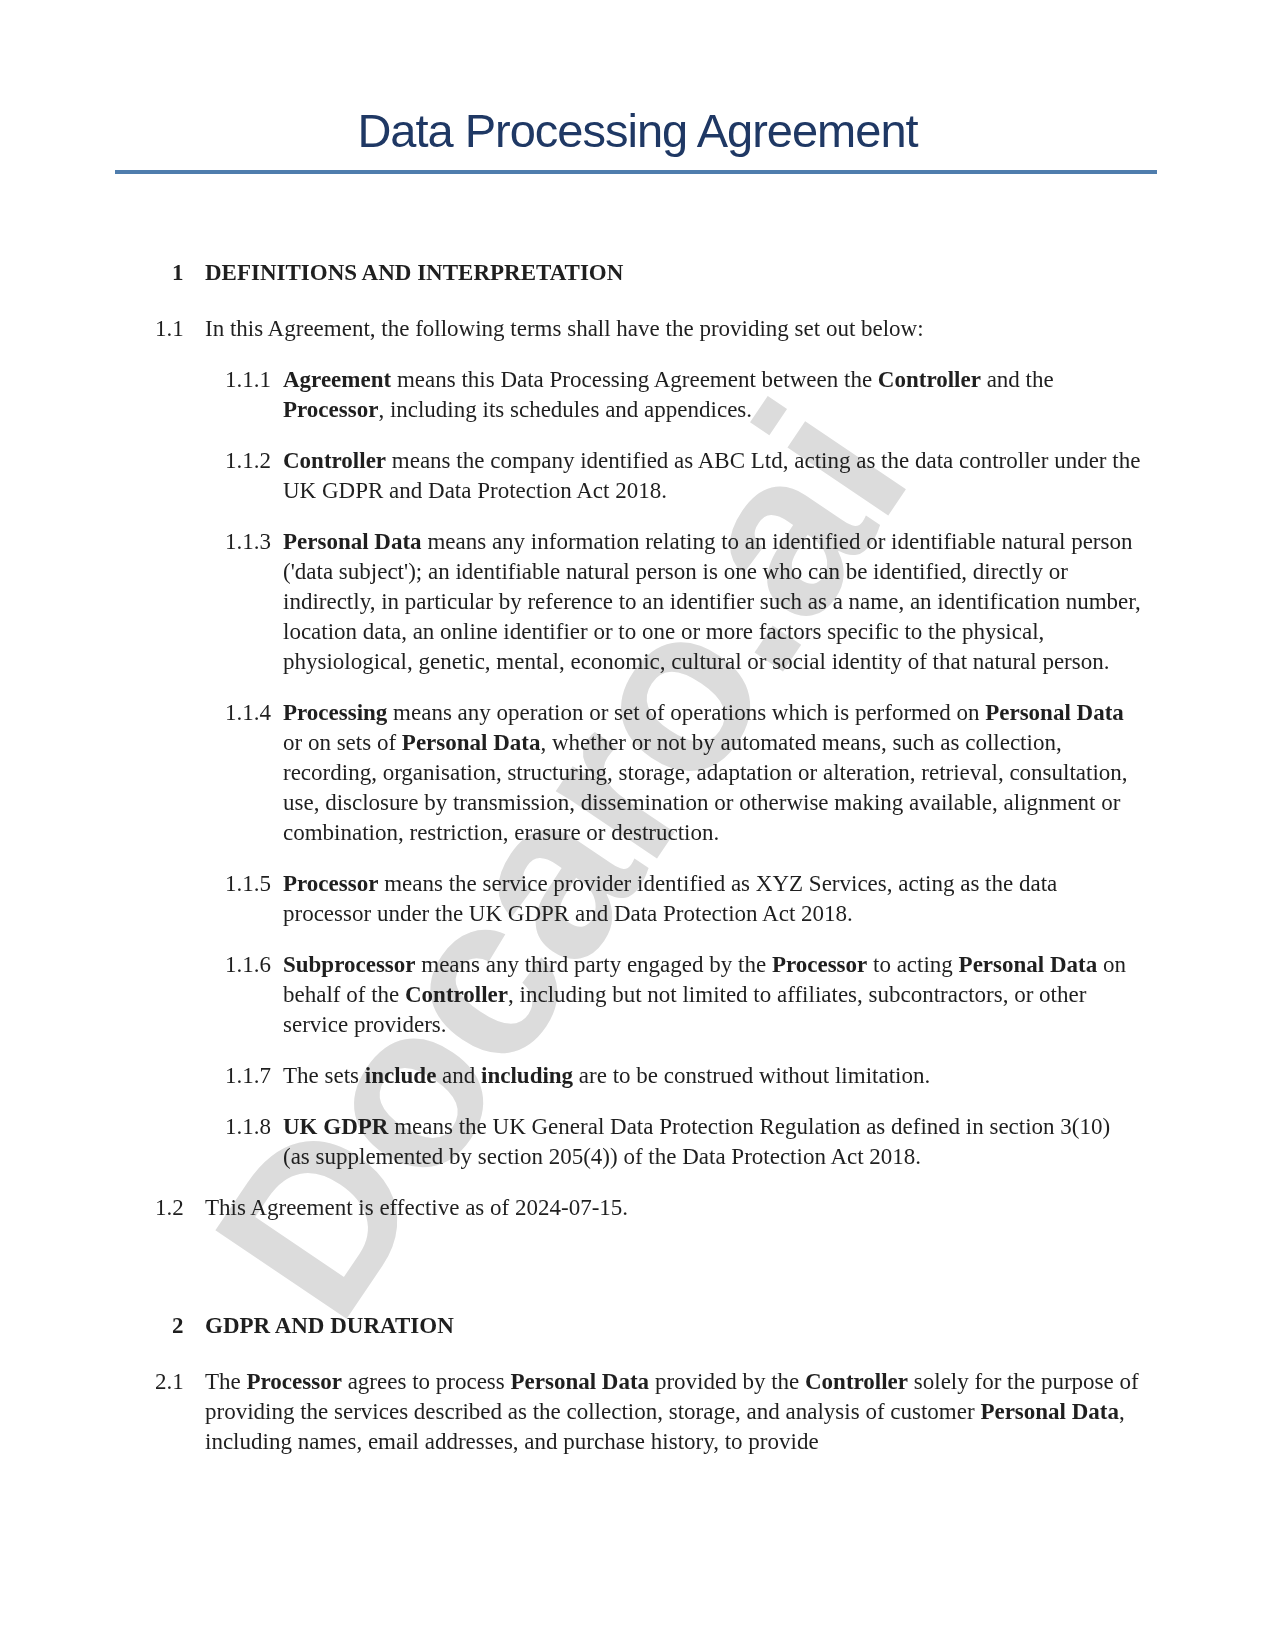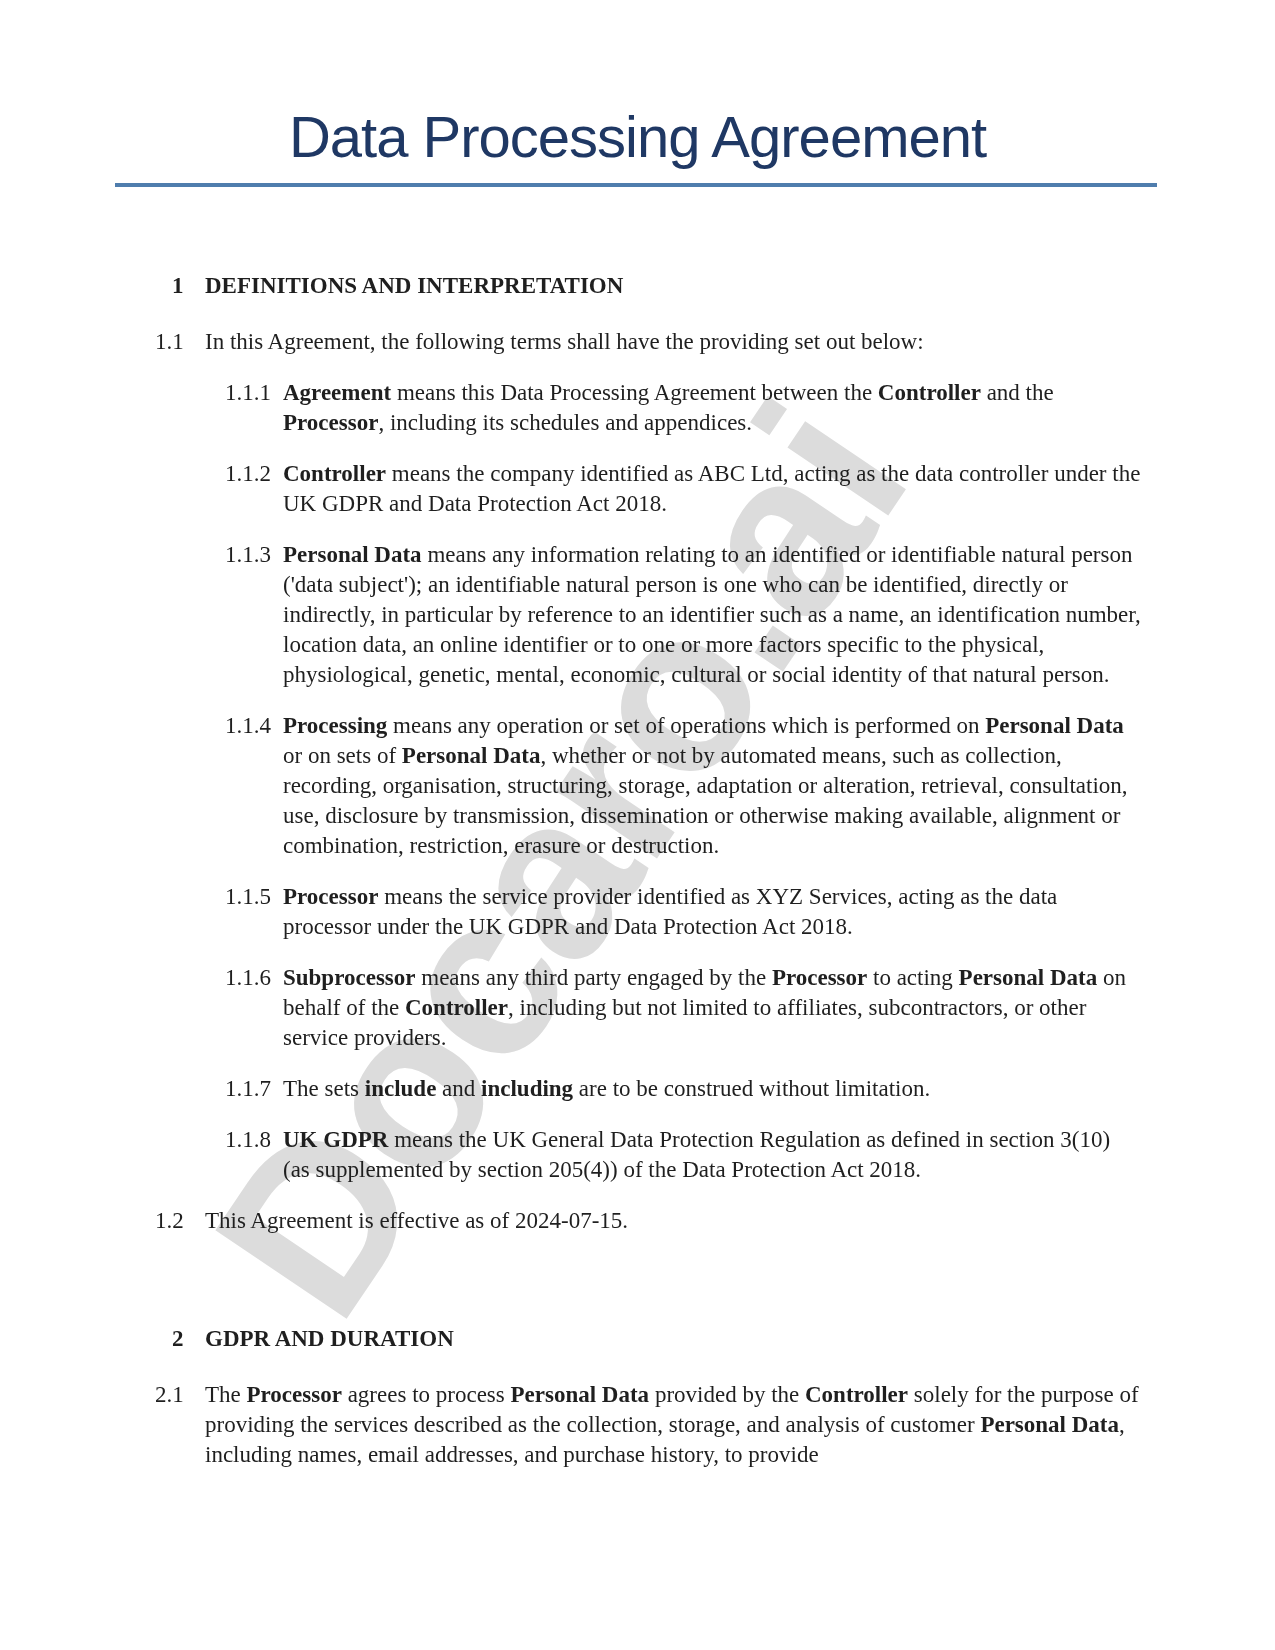--- a/index.html
+++ b/index.html
@@ -38,21 +38,21 @@
     position:relative;
     z-index:1;
     margin:0 115px;
     padding-top:104px;
     text-align:center;
   }
   .doc-title{
     margin:0;
     font-family:"Liberation Sans","DejaVu Sans",sans-serif;
     font-weight:400;
-    font-size:58px;
+    font-size:47px;
     line-height:1.15;
     letter-spacing:-1px;
     color:var(--title-color);
   }
   .title-rule{
     position:relative;
     z-index:1;
     height:4px;
     margin:12px 118px 0 115px;
     background:var(--rule-color);

